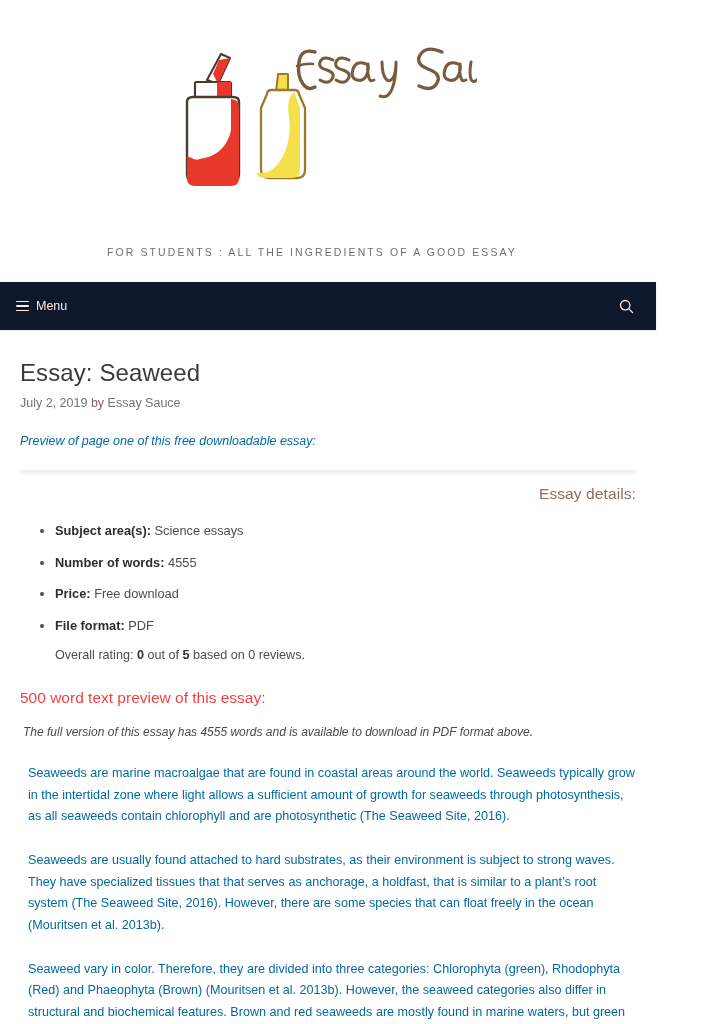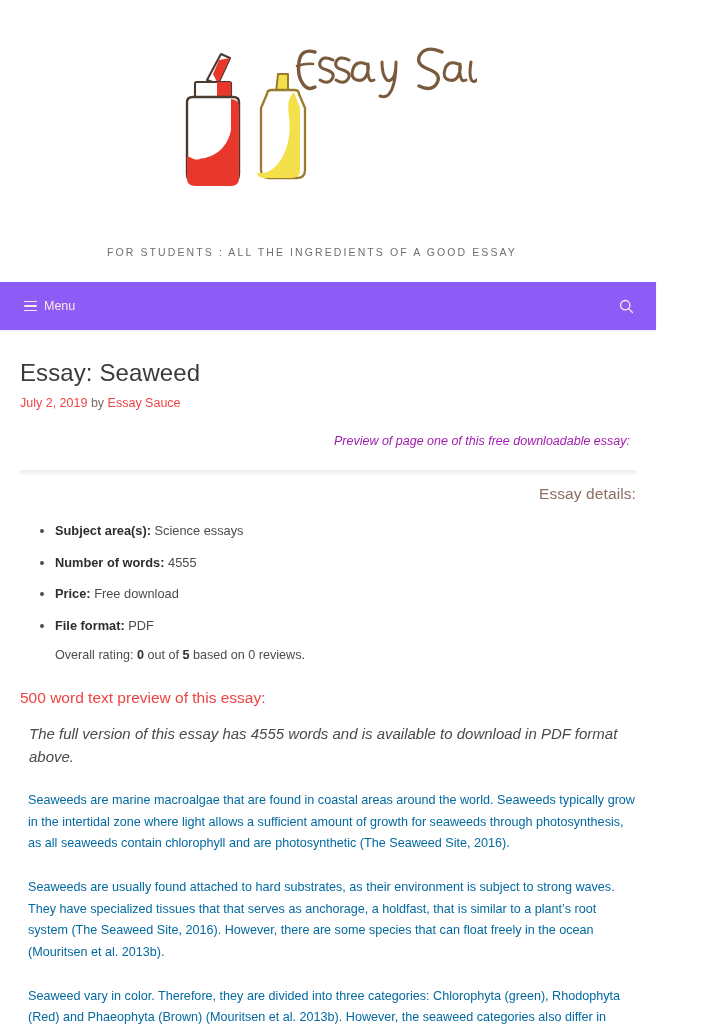--- a/index.html
+++ b/index.html
@@ -42,25 +42,25 @@
     text-align: center;
     font-weight: 400;
     white-space: nowrap;
   }
 
   
   .navbar {
     margin: 24px auto 0;
     width: 656px;
     height: 48px;
-    background: #8b5cf6;
+    background: #0f172a;
     display: flex;
     align-items: center;
     justify-content: space-between;
-    padding: 0 18px 0 24px;
+    padding: 0 18px 0 16px;
     box-shadow: 0 1px 2px rgba(0,0,0,0.10);
   }
   .menu-toggle {
     display: flex;
     align-items: center;
     gap: 7px;
     color: #ffe9e3;
     font-size: 12.5px;
     cursor: pointer;
     user-select: none;
@@ -102,29 +102,29 @@
     margin: 29px 0 0 0;
     letter-spacing: 0.1px;
     line-height: 1.2;
   }
   .entry-meta {
     font-size: 12.5px;
     color: #7d6a66;
     margin: 8px 0 0 0;
   }
   .entry-meta a {
-    color: #ef4444;
+    color: #737373;
     text-decoration: none;
   }
 
   .preview-note {
-    text-align: right;
+    text-align: left;
     font-style: italic;
     font-size: 12.5px;
-    color: #a21caf;
+    color: #0369a1;
     margin: 24px 0 16px 0;
     padding-right: 6px;
   }
 
   .divider {
     height: 6px;
     margin: 22px 0 0 0;
     background: linear-gradient(180deg, #ededed 0%, #f4f4f4 55%, #ffffff 100%);
     border: none;
   }
@@ -160,23 +160,23 @@
 
   .preview-heading {
     font-size: 15.5px;
     font-weight: 400;
     color: #ef4444;
     margin: 27px 0 0 0;
   }
 
   .fullversion-note {
     font-style: italic;
-    font-size: 15px;
+    font-size: 12px;
     color: #4a4a4a;
-    margin: 16px 0 0 9px;
+    margin: 16px 0 0 3px;
     line-height: 1.5;
   }
 
   .body-para {
     font-size: 12.6px;
     line-height: 1.72;
     color: #0369a1;
     margin: 22px 0 0 8px;
     text-align: left;
   }

